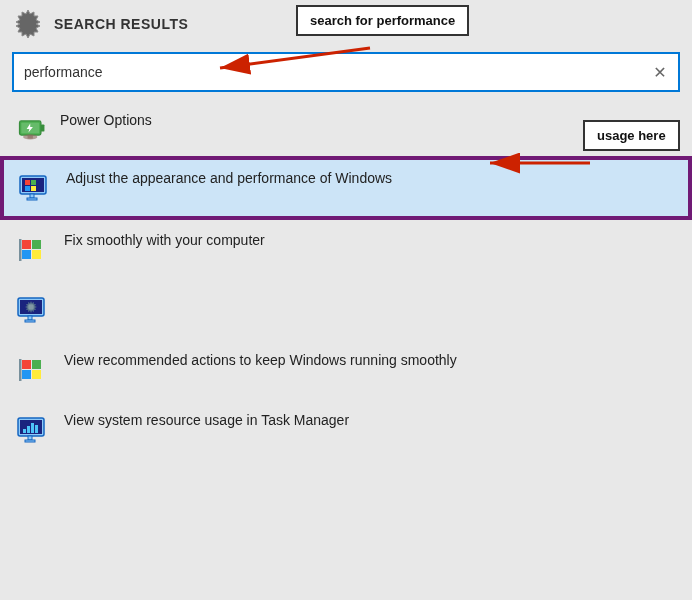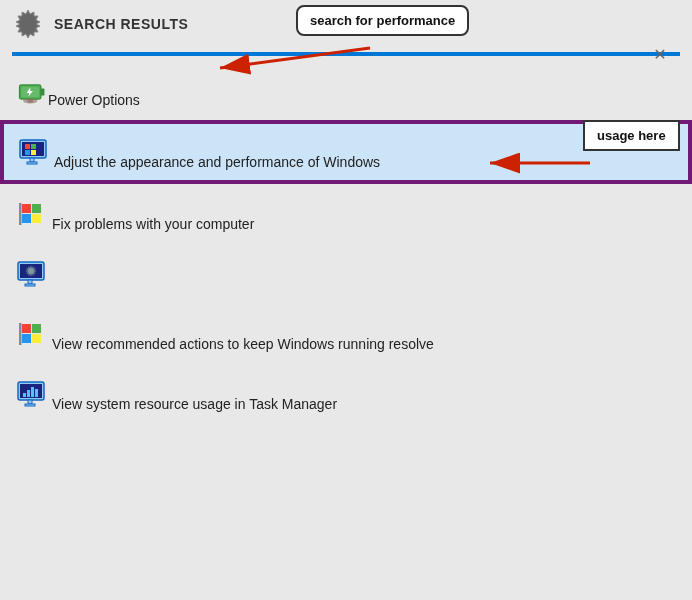--- a/index.html
+++ b/index.html
@@ -66,26 +66,26 @@
       height: 24px;
     }
 
     
     .results-list {
       list-style: none;
       margin: 0 0 0 0;
     }
     .result-item {
       display: flex;
-      align-items: flex-end;
+      align-items: flex-start;
       padding: 10px 14px;
       cursor: pointer;
       background: transparent;
       border: 2px solid transparent;
-      gap: 0;
+      gap: 12px;
     }
     .result-item.selected {
       background: #cce4f7;
       border: 4px solid #701a75;
     }
     .result-item-text {
       font-size: 14px;
       color: #222;
     }
     .result-icon {
@@ -104,21 +104,20 @@
       border: 2px solid #333;
       padding: 6px 12px;
       font-size: 13px;
       font-weight: 600;
       color: #111;
       white-space: nowrap;
     }
     .callout-search {
       top: 5px;
       left: 296px;
-      border-radius: 8px;
     }
     .callout-click {
       top: 120px;
       left: 583px;
     }
 
     
     .arrow-svg {
       position: absolute;
       pointer-events: none;
@@ -137,20 +136,21 @@
   <div class="gear-icon">
     <svg viewBox="0 0 32 32" width="32" height="32">
       <circle cx="16" cy="16" r="5" fill="#555" stroke="#888" stroke-width="1"></circle>
       <path d="M16 2 L18 6 L22 4 L22 8 L26 8 L24 12 L28 14 L24 16 L28 18 L24 20 L26 24 L22 24 L22 28 L18 26 L16 30 L14 26 L10 28 L10 24 L6 24 L8 20 L4 18 L8 16 L4 14 L8 12 L6 8 L10 8 L10 4 L14 6 Z" fill="#666" stroke="#888" stroke-width="1"></path>
     </svg>
   </div>
   <span class="header-title">SEARCH RESULTS</span>
 </div>
 
 <div class="search-box-container">
+  <input class="search-input" value="performance" type="text" style="">
   <button class="clear-btn">✕</button>
 </div>
 
 <ul class="results-list">
 
   <li class="result-item">
     <div class="result-icon battery-icon">
       <svg viewBox="0 0 36 36" width="36" height="36">
 
         <rect x="4" y="10" width="24" height="16" rx="2" fill="#4caf50" stroke="#388e3c" stroke-width="1.5"></rect>
@@ -191,21 +191,21 @@
       <svg viewBox="0 0 36 36" width="36" height="36">
 
         <rect x="6" y="8" width="9" height="9" fill="#f44336"></rect>
         <rect x="16" y="8" width="9" height="9" fill="#4caf50"></rect>
         <rect x="6" y="18" width="9" height="9" fill="#2196f3"></rect>
         <rect x="16" y="18" width="9" height="9" fill="#ffeb3b"></rect>
 
         <rect x="3" y="7" width="2.5" height="22" fill="#78909c"></rect>
       </svg>
     </div>
-    <span class="result-item-text">Fix problems with your computer</span>
+    <span class="result-item-text">Fix smoothly with your computer</span>
   </li>
 
   <li class="result-item">
     <div class="result-icon">
       <svg viewBox="0 0 36 36" width="36" height="36">
         <rect x="2" y="6" width="26" height="18" rx="2" fill="#90caf9" stroke="#1565c0" stroke-width="1.5"></rect>
         <rect x="4" y="8" width="22" height="14" fill="#1a237e"></rect>
 
         <circle cx="15" cy="15" r="3" fill="#cfd8dc" stroke="#90a4ae" stroke-width="1"></circle>
         <path d="M15 9 L16 11 L18 10 L18 12 L20 12 L19 14 L21 15 L19 16 L20 18 L18 18 L18 20 L16 19 L15 21 L14 19 L12 20 L12 18 L10 18 L11 16 L9 15 L11 14 L10 12 L12 12 L12 10 L14 11 Z" fill="#607d8b" opacity="0.7"></path>
@@ -219,21 +219,21 @@
   <li class="result-item">
     <div class="result-icon">
       <svg viewBox="0 0 36 36" width="36" height="36">
         <rect x="6" y="8" width="9" height="9" fill="#f44336"></rect>
         <rect x="16" y="8" width="9" height="9" fill="#4caf50"></rect>
         <rect x="6" y="18" width="9" height="9" fill="#2196f3"></rect>
         <rect x="16" y="18" width="9" height="9" fill="#ffeb3b"></rect>
         <rect x="3" y="7" width="2.5" height="22" fill="#78909c"></rect>
       </svg>
     </div>
-    <span class="result-item-text">View recommended actions to keep Windows running resolve</span>
+    <span class="result-item-text">View recommended actions to keep Windows running smoothly</span>
   </li>
 
   <li class="result-item">
     <div class="result-icon">
       <svg viewBox="0 0 36 36" width="36" height="36">
         <rect x="2" y="6" width="26" height="18" rx="2" fill="#90caf9" stroke="#1565c0" stroke-width="1.5"></rect>
         <rect x="4" y="8" width="22" height="14" fill="#1a237e"></rect>
 
         <rect x="7" y="17" width="3" height="4" fill="#4fc3f7"></rect>
         <rect x="11" y="14" width="3" height="7" fill="#4fc3f7"></rect>

